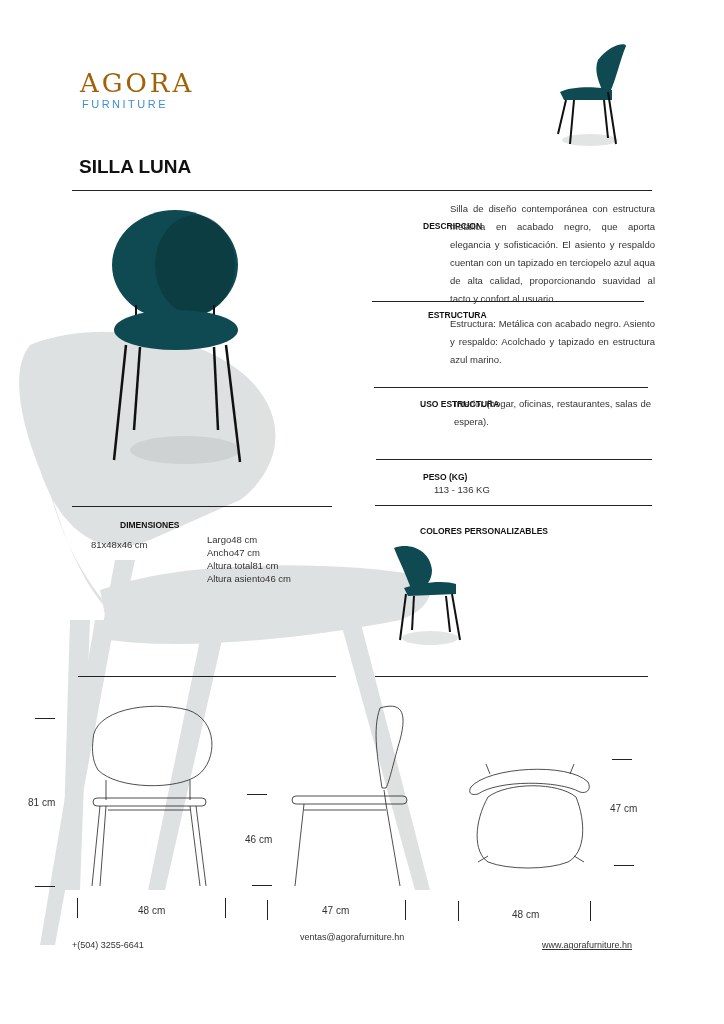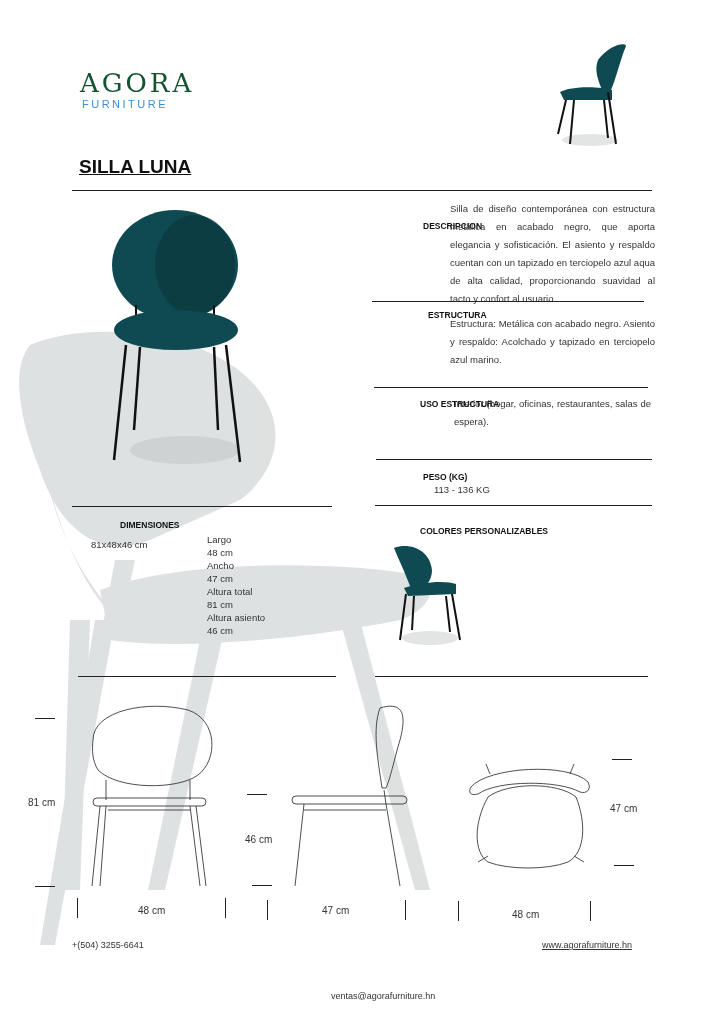--- a/index.html
+++ b/index.html
@@ -1,26 +1,26 @@
 <!DOCTYPE html>
 <html><head>
 <meta charset="utf-8">
 <style>
   html,body{margin:0;padding:0;background:#fff;}
   body{width:724px;height:1024px;position:relative;overflow:hidden;font-family:"Liberation Sans",sans-serif;color:#222;}
   .abs{position:absolute;}
   .bg-chair{position:absolute;left:0;top:0;width:724px;height:1024px;z-index:0;}
   .layer{position:relative;z-index:1;}
-  .logo-main{left:80px;top:68px;font-family:"DejaVu Serif",serif;font-size:26px;letter-spacing:3px;color:#14532d;}
+  .logo-main{left:80px;top:68px;font-family:"DejaVu Serif",serif;font-size:26px;letter-spacing:3px;color:#a16207;}
   .logo-sub{left:82px;top:98px;font-size:11px;letter-spacing:2.5px;color:#3b8fd9;}
-  .title{left:79px;top:156px;font-size:19px;font-weight:bold;color:#111;text-decoration:underline;}
+  .title{left:79px;top:156px;font-size:19px;font-weight:bold;color:#111;}
   .hr{position:absolute;height:1px;background:#222;}
   .label{font-size:8.5px;font-weight:bold;color:#111;margin-left:48px;}
   .txt{font-size:9.5px;color:#333;line-height:18px;text-align:justify;}
-  .dim-row{display:flex;justify-content:space-between;font-size:9.5px;color:#333;line-height:13px;width:125px;flex-direction:column;}
+  .dim-row{display:flex;justify-content:flex-start;font-size:9.5px;color:#333;line-height:13px;width:125px;}
   .meas{font-size:10px;color:#333;}
   .tick-h{position:absolute;height:1px;background:#222;width:20px;}
   .tick-v{position:absolute;width:1px;background:#222;height:20px;}
   .footer{font-size:9px;color:#333;}
 </style>
 </head>
 <body>
 
 <svg class="bg-chair" viewBox="0 0 724 1024">
   <g fill="#d9dcdc" opacity="0.85">
@@ -64,21 +64,21 @@
     <line x1="40" y1="142" x2="34" y2="225" stroke="#111" stroke-width="2.5"></line>
     <line x1="126" y1="140" x2="140" y2="257" stroke="#111" stroke-width="2.5"></line>
     <line x1="114" y1="142" x2="118" y2="225" stroke="#111" stroke-width="2.5"></line>
   </svg>
 
   <div class="abs label" style="left:375px;top:221px;">DESCRIPCION</div>
   <div class="abs txt" style="left:450px;top:200px;width:205px;">Silla de diseño contemporánea con estructura metálica en acabado negro, que aporta elegancia y sofisticación. El asiento y respaldo cuentan con un tapizado en terciopelo azul aqua de alta calidad, proporcionando suavidad al tacto y confort al usuario.</div>
   <div class="hr" style="left:372px;top:301px;width:272px;"></div>
 
   <div class="abs label" style="left:380px;top:310px;">ESTRUCTURA</div>
-  <div class="abs txt" style="left:450px;top:315px;width:205px;">Estructura: Metálica con acabado negro. Asiento y respaldo: Acolchado y tapizado en terciopelo azul marino.</div>
+  <div class="abs txt" style="left:450px;top:315px;width:205px;">Estructura: Metálica con acabado negro. Asiento y respaldo: Acolchado y tapizado en estructura azul marino.</div>
   <div class="hr" style="left:374px;top:387px;width:274px;"></div>
 
   <div class="abs label" style="left:372px;top:399px;">USO ESTRUCTURA</div>
   <div class="abs txt" style="left:454px;top:395px;width:197px;">Interior (hogar, oficinas, restaurantes, salas de espera).</div>
   <div class="hr" style="left:376px;top:459px;width:276px;"></div>
 
   <div class="abs label" style="left:375px;top:472px;">PESO (KG)</div>
   <div class="abs txt" style="left:434px;top:481px;">113 - 136 KG</div>
   <div class="hr" style="left:375px;top:505px;width:277px;"></div>
 
@@ -160,15 +160,15 @@
     <line x1="106" y1="12" x2="102" y2="22" stroke="#222" stroke-width="0.8"></line>
   </svg>
   <div class="tick-h" style="left:612px;top:759px;"></div>
   <div class="tick-h" style="left:614px;top:865px;"></div>
   <div class="abs meas" style="left:610px;top:803px;">47 cm</div>
   <div class="tick-v" style="left:458px;top:901px;"></div>
   <div class="tick-v" style="left:590px;top:901px;"></div>
   <div class="abs meas" style="left:512px;top:909px;">48 cm</div>
 
   <div class="abs footer" style="left:72px;top:940px;">+(504) 3255-6641</div>
-  <div class="abs footer" style="left:300px;top:991px;margin-left:31px;">ventas@agorafurniture.hn</div>
+  <div class="abs footer" style="left:300px;top:932px;">ventas@agorafurniture.hn</div>
   <div class="abs footer" style="left:542px;top:940px;text-decoration:underline;">www.agorafurniture.hn</div>
 </div>
 
 </body></html>

